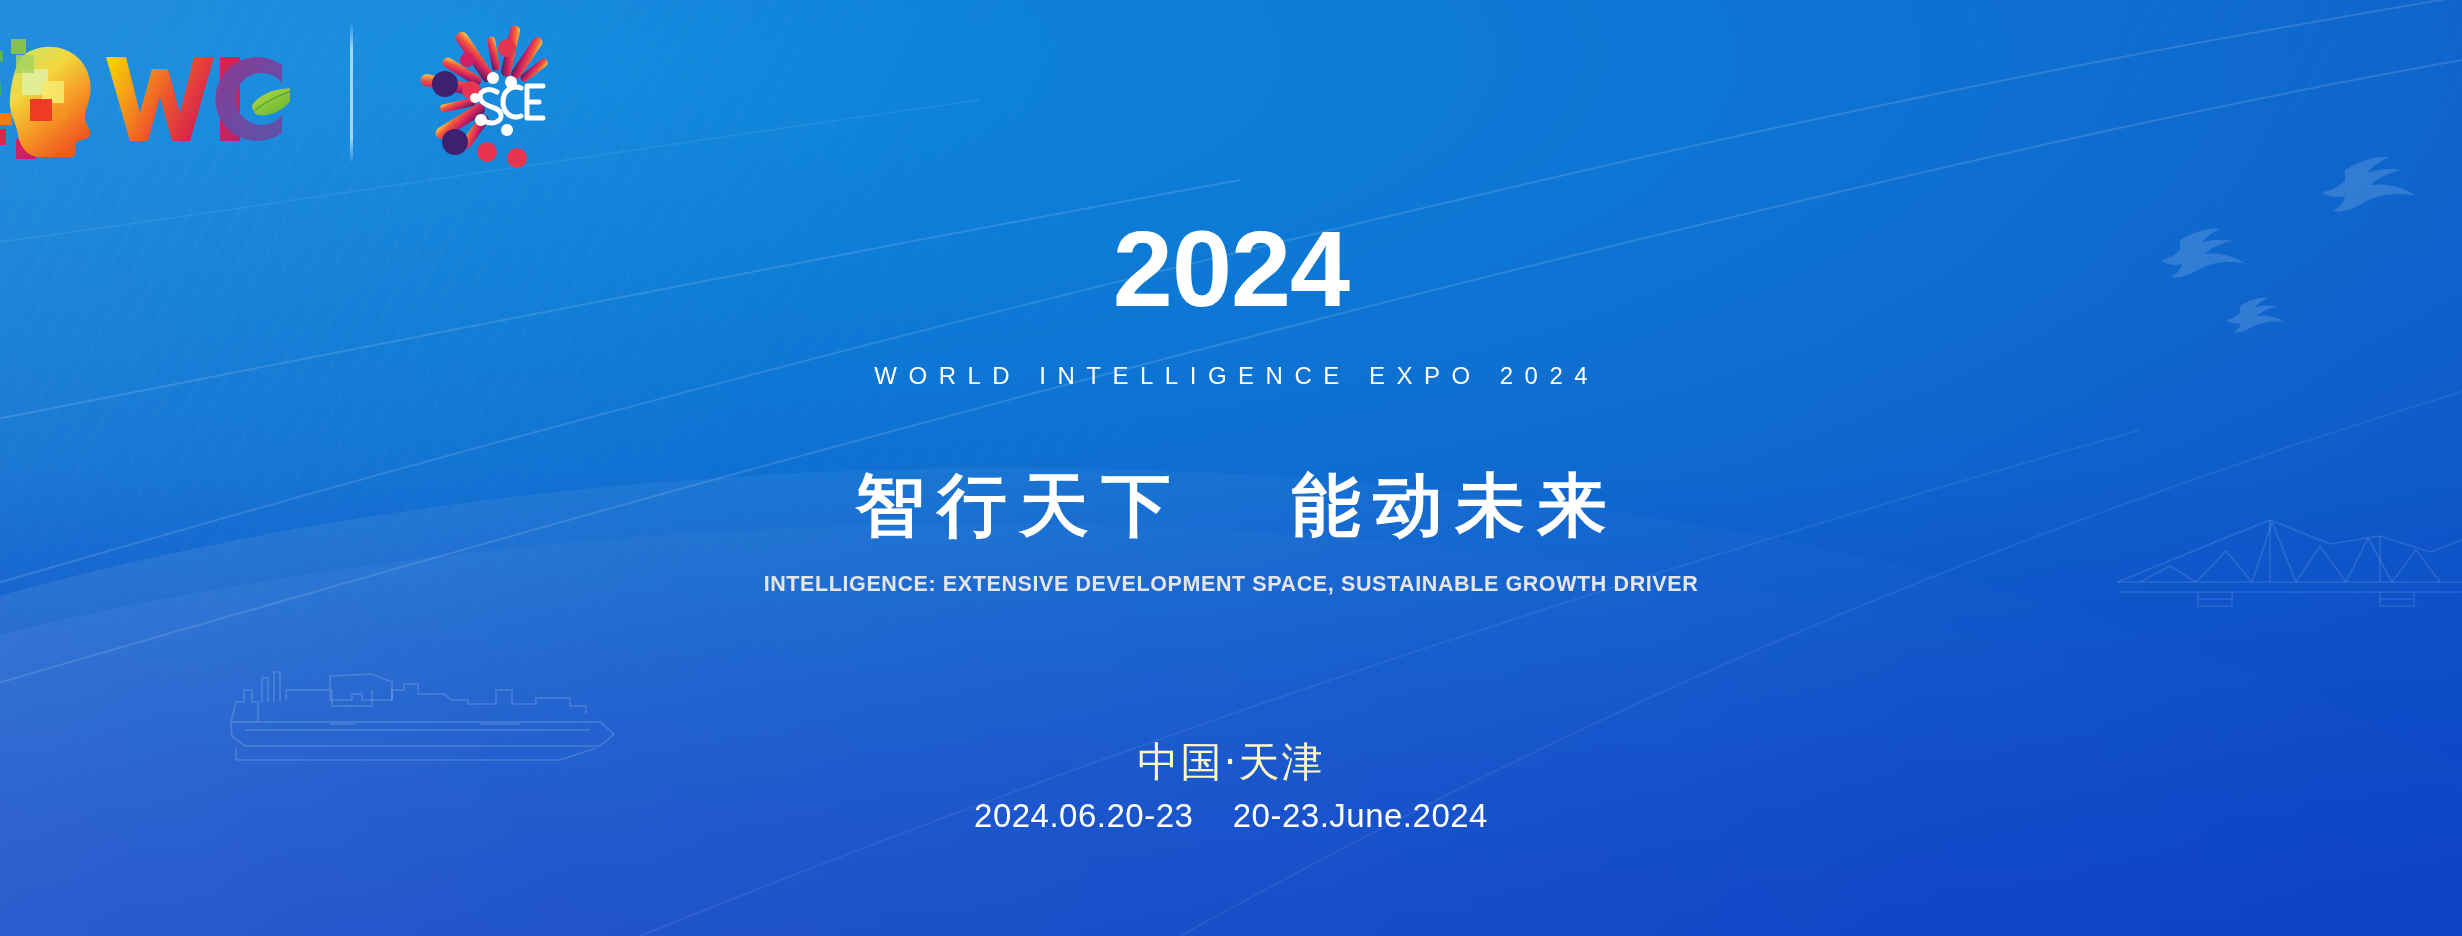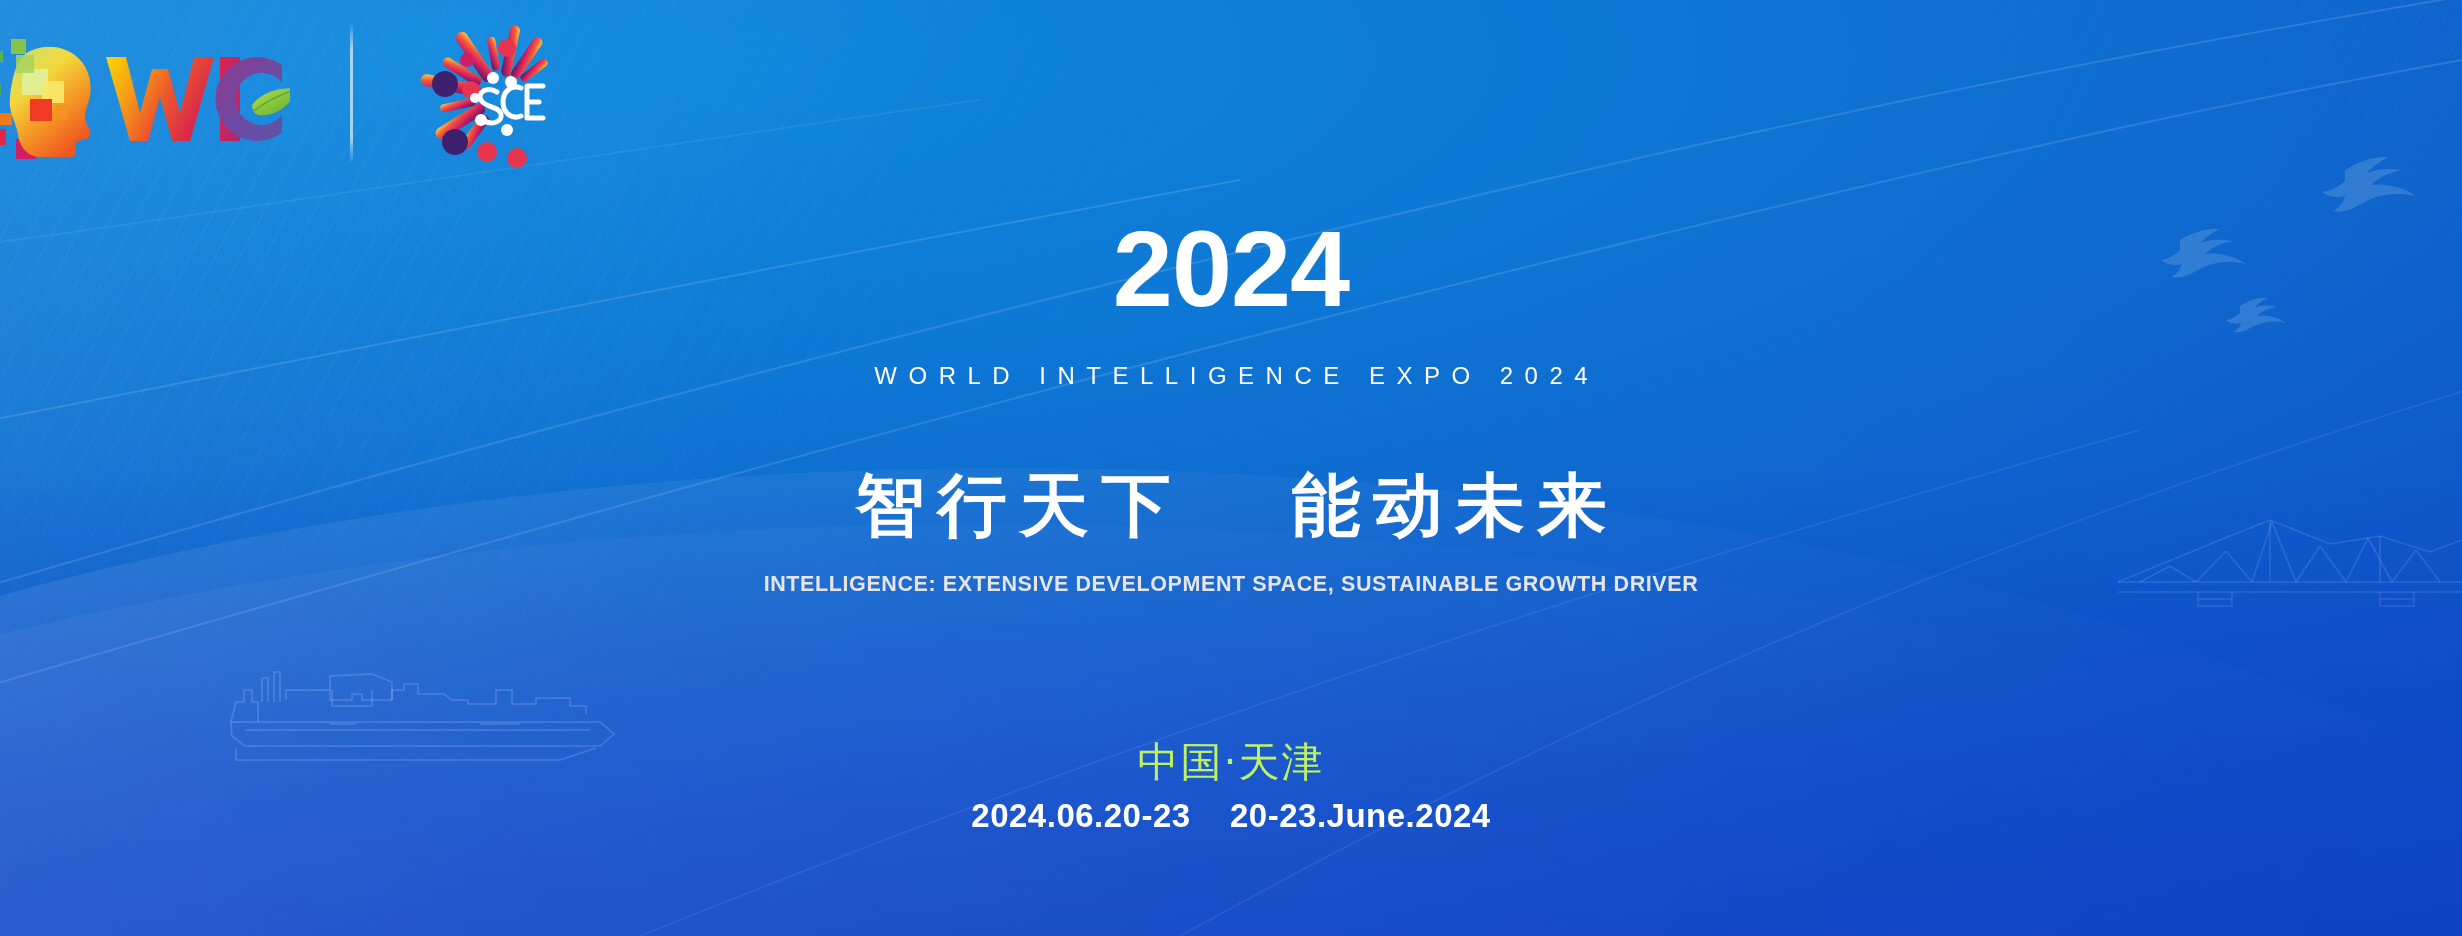--- a/index.html
+++ b/index.html
@@ -192,29 +192,29 @@
     color: #e5e5e5;
   }
 
   .place {
     position: absolute;
     top: 735px;
     left: 0; right: 0;
     font-size: 41px;
     font-weight: 500;
     letter-spacing: 2px;
-    color: #bef264;
+    color: #fef9c3;
     font-family: "DejaVu Sans", "Liberation Sans", sans-serif;
   }
   .dates {
     position: absolute;
     top: 797px;
     left: 0; right: 0;
     font-size: 33px;
-    font-weight: 700;
+    font-weight: 400;
     letter-spacing: 0.5px;
     color: #ffffff;
   }
   .dates .sep { display: inline-block; width: 20px; }
 </style>
 </head>
 <body>
 
 <div class="banner">
 

